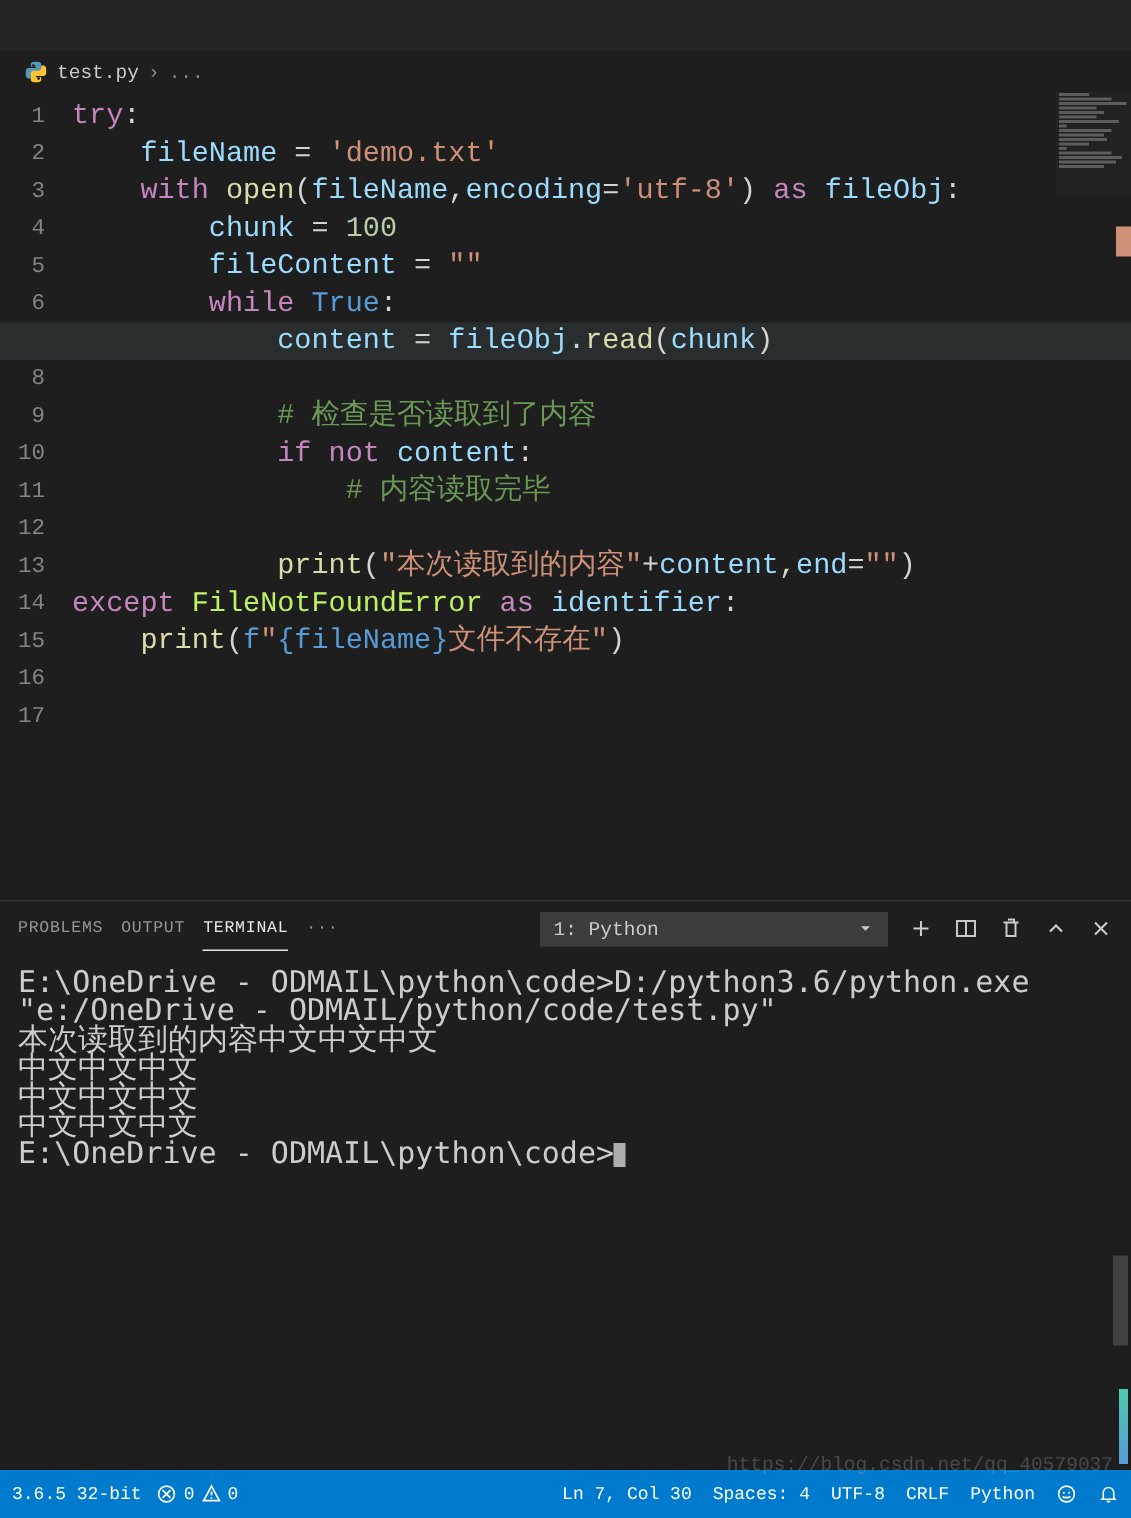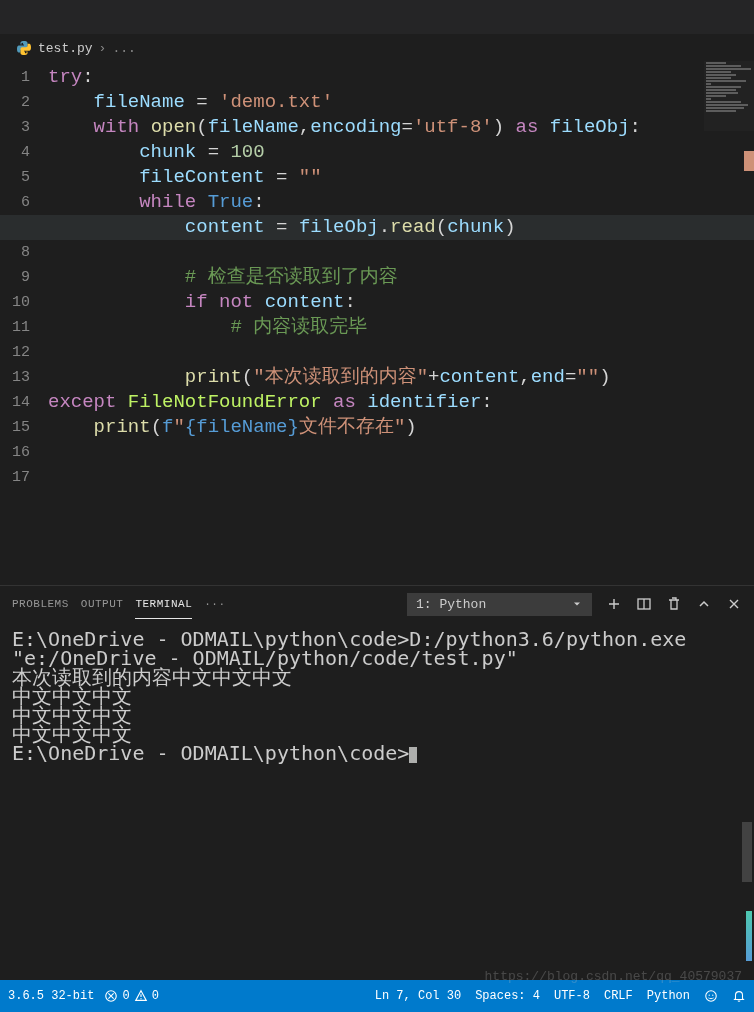--- a/index.html
+++ b/index.html
@@ -147,21 +147,21 @@
   display: flex;
   align-items: center;
   gap: 14px;
 }
 .panel-select {
   background: #3c3c3c;
   color: #ccc;
   border: 1px solid #3c3c3c;
   padding: 3px 8px;
   font-size: 13px;
-  width: 185px;
+  width: 232px;
   display: flex;
   align-items: center;
   justify-content: space-between;
 }
 .panel-icon {
   width: 16px;
   height: 16px;
   display: flex;
   align-items: center;
   justify-content: center;
@@ -204,21 +204,20 @@
 }
 .statusbar {
   height: 22px;
   background: #007acc;
   color: #fff;
   display: flex;
   align-items: center;
   padding: 16px 8px;
   font-size: 12px;
   gap: 10px;
-  margin-top: 15px;
 }
 .statusbar .sb-item {
   display: flex;
   align-items: center;
   gap: 4px;
   cursor: pointer;
 }
 .statusbar .right {
   margin-left: auto;
   display: flex;

